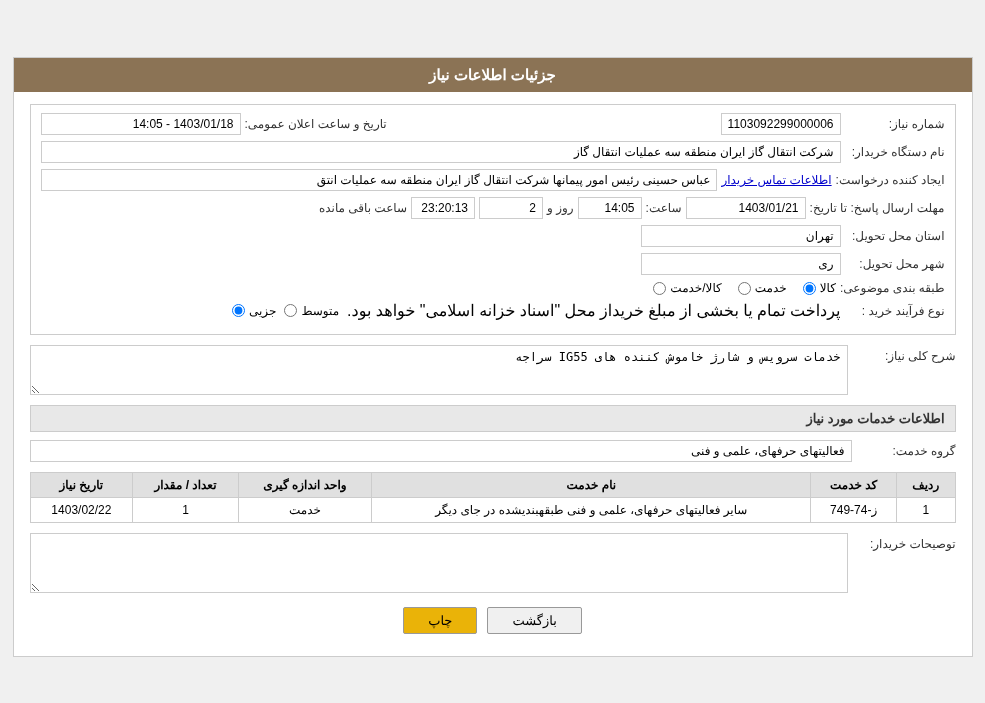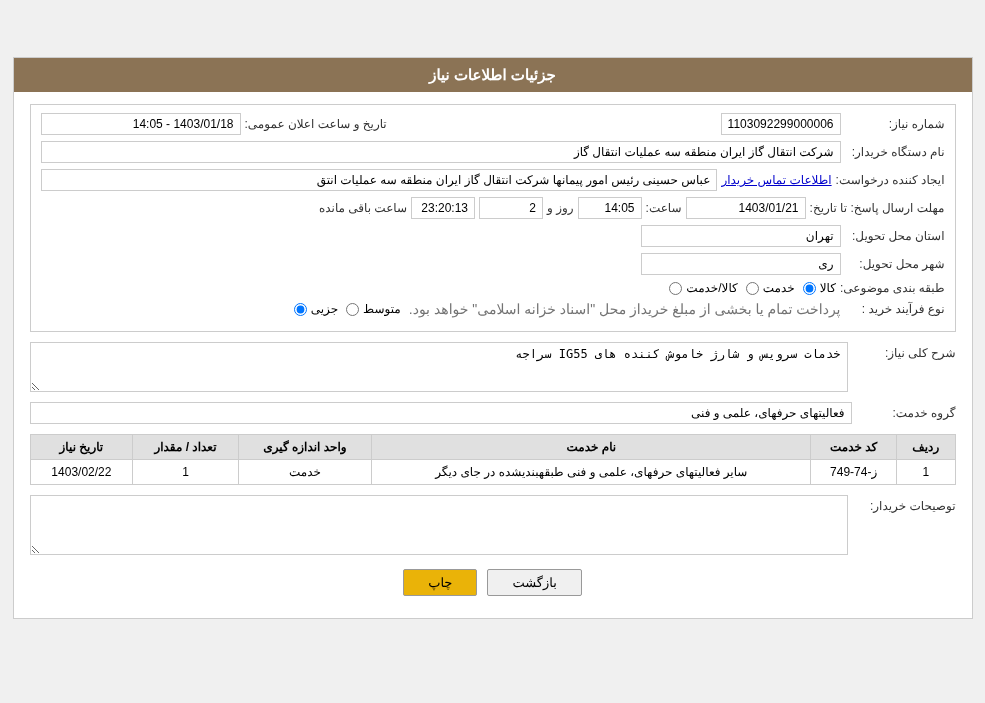--- a/index.html
+++ b/index.html
@@ -73,38 +73,38 @@
       padding: 5px 10px;
       font-weight: bold;
       font-size: 13px;
       color: #333;
       margin-bottom: 8px;
       text-align: right;
     }
     .radio-group {
       display: flex;
       align-items: center;
-      gap: 8px;
+      gap: 16px;
       flex-direction: row-reverse;
       justify-content: flex-end;
     }
     .radio-item {
       display: flex;
       align-items: center;
       gap: 4px;
     }
     .radio-item label { font-size: 12px; }
     .purchase-type-row {
       display: flex;
       align-items: center;
       gap: 8px;
     }
     .purchase-text {
-      font-size: 14px;
-      color: #737373;
+      font-size: 16px;
+      color: #000000;
     }
     .description-box {
       width: 100%;
       border: 1px solid #ccc;
       min-height: 50px;
       padding: 4px 6px;
       font-size: 12px;
       direction: rtl;
       background: #fff;
       resize: vertical;
@@ -244,20 +244,21 @@
           </div>
         </div>
       </div>
     </div>
 
     <div style="display:flex; align-items:flex-start; gap:8px; margin-bottom:10px;">
       <span class="label" style="min-width:100px; padding-top:4px;">شرح کلی نیاز:</span>
       <textarea class="description-box" readonly="" style="">خدمات سرویس و شارژ خاموش کننده های IG55 سراجه</textarea>
     </div>
 
+    <div class="section-title">اطلاعات خدمات مورد نیاز</div>
 
     <div class="form-row" style="margin-bottom:10px;">
       <span class="label">گروه خدمت:</span>
       <div class="value-box field-wide">فعالیتهای حرفهای، علمی و فنی</div>
     </div>
 
     <div class="table-section">
       <table class="data-table">
         <thead>
           <tr>

